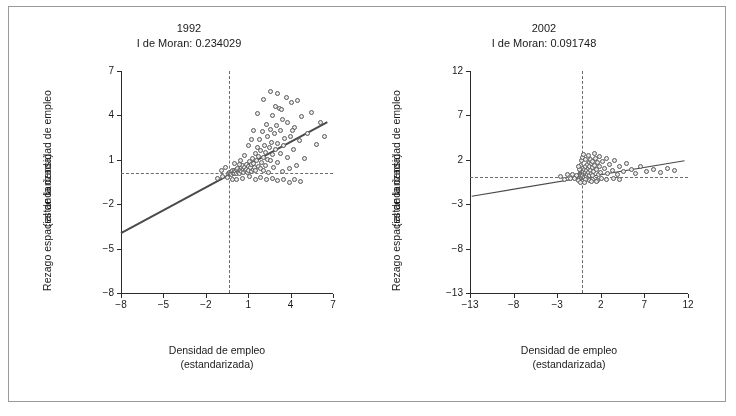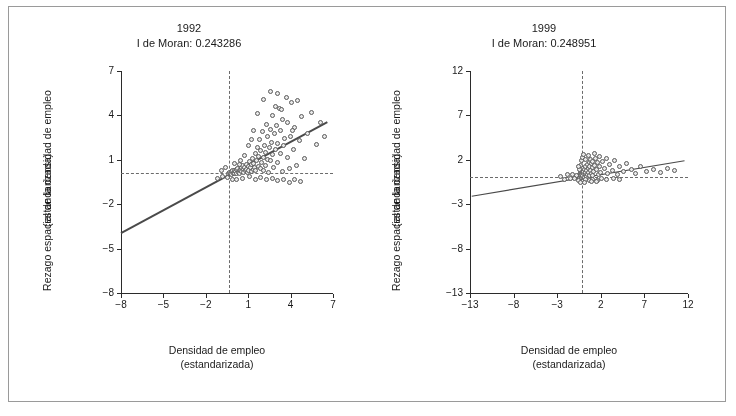--- a/index.html
+++ b/index.html
@@ -142,21 +142,21 @@
   }
 </style>
 </head>
 <body>
 
 <div id="page">
   <div class="frame">
 
     <div class="panel panel-left">
       <div class="title">1992</div>
-      <div class="subtitle">I de Moran: 0.243286</div>
+      <div class="subtitle">I de Moran: 0.234029</div>
 
       <div class="ylabel" style="left:-96px; top:177px; width:268px;">Rezago espacial de la densidad de empleo</div>
       <div class="ylabel" style="left:-52px; top:177px; width:180px;">(estandarizada)</div>
 
       <div class="xlabel" style="left:86px; top:336px; width:244px;">Densidad de empleo</div>
       <div class="xlabel" style="left:86px; top:350px; width:244px;">(estandarizada)</div>
 
       <div class="plot plot-left" id="plot-1994">
           <div class="axis-line axis-y" style="left: 26px; top: 6px; height: 222px;"></div>
           <div class="axis-line axis-x" style="left: 26px; top: 228px; width: 212px;"></div>
@@ -312,22 +312,22 @@
           <div class="dot" style="left: 180.053px; top: 41.52px;"></div>
           <div class="dot" style="left: 186.413px; top: 44.48px;"></div>
           <div class="dot" style="left: 197.013px; top: 65.2px;"></div>
           <div class="dot" style="left: 149.667px; top: 90.36px;"></div>
           <div class="dot" style="left: 144.013px; top: 99.98px;"></div>
           <div class="dot" style="left: 156.733px; top: 74.08px;"></div>
         </div>
     </div>
 
     <div class="panel panel-right">
-      <div class="title">1999</div>
-      <div class="subtitle">I de Moran: 0.248951</div>
+      <div class="title">2002</div>
+      <div class="subtitle">I de Moran: 0.091748</div>
 
       <div class="ylabel" style="left:-102px; top:177px; width:268px;">Rezago espacial de la densidad de empleo</div>
       <div class="ylabel" style="left:-58px; top:177px; width:180px;">(estandarizada)</div>
 
       <div class="xlabel" style="left:80px; top:336px; width:250px;">Densidad de empleo</div>
       <div class="xlabel" style="left:80px; top:350px; width:250px;">(estandarizada)</div>
 
       <div class="plot plot-right" id="plot-2004">
           <div class="axis-line axis-y" style="left: 26px; top: 6px; height: 222px;"></div>
           <div class="axis-line axis-x" style="left: 26px; top: 228px; width: 218px;"></div>

